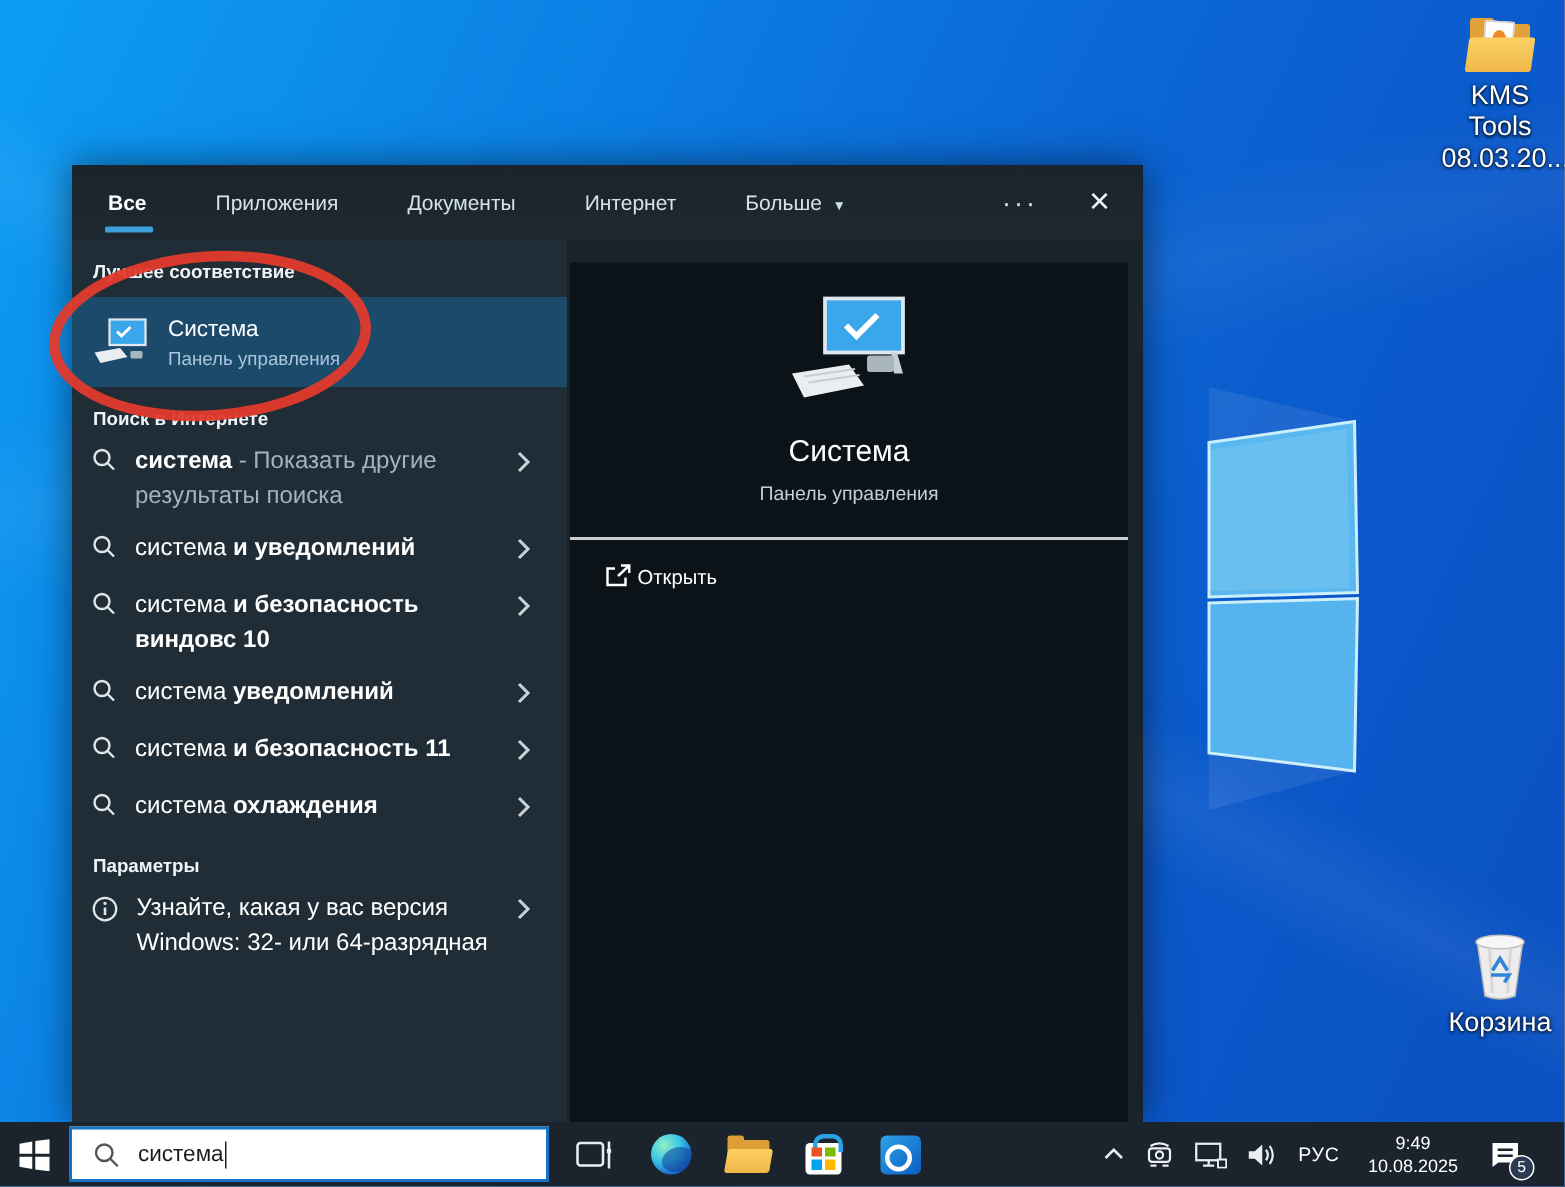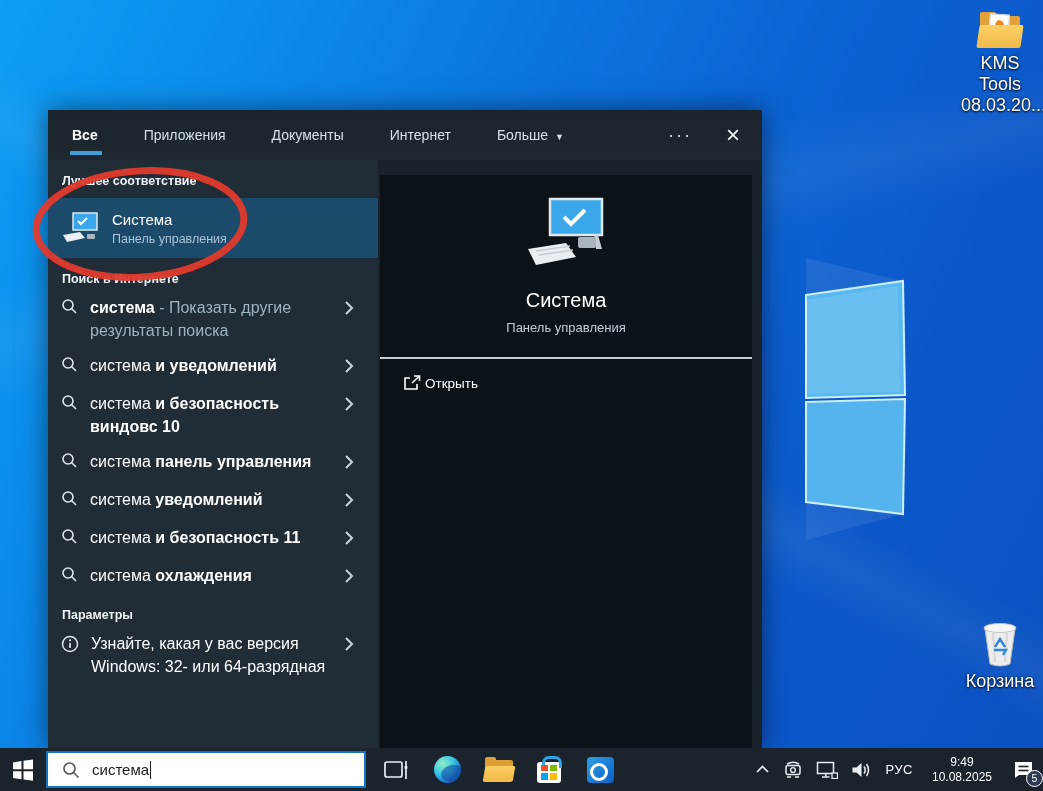--- a/index.html
+++ b/index.html
@@ -100,21 +100,21 @@
   .store-ic::before { content:""; position:absolute; left:5px; top:-6px; width:14px; height:9px;
     border:3px solid #2aa3e8; border-bottom:none; border-radius:7px 7px 0 0; }
   .store-grid { position:absolute; left:4px; top:3px; width:16px; height:15px; display:grid;
     grid-template-columns:7px 7px; grid-template-rows:6.5px 6.5px; gap:2px; }
   .sq1{background:#f25022;} .sq2{background:#7fba00;} .sq3{background:#00a4ef;} .sq4{background:#ffb900;}
 
   .outlook-ic { width:27px; height:26px; border-radius:4px; background:linear-gradient(135deg,#2ea1e8,#0b5ec2); position:relative; }
   .outlook-ic::after { content:""; position:absolute; left:3px; top:6px; width:12px; height:12px;
     border:3.5px solid #fff; border-radius:50%; }
 
-  .tray { margin-left:auto; display:flex; align-items:center; gap:13px; padding-right:6px; }
+  .tray { margin-left:auto; display:flex; align-items:center; gap:13px; padding-right:26px; }
   .tray-item { display:flex; align-items:center; justify-content:center; cursor:pointer; }
   .lang { color:#fff; font-size:13px; letter-spacing:.5px; }
   .clock { color:#fff; font-size:12px; text-align:center; line-height:15px; min-width:72px; cursor:pointer; }
   .notif { position:relative; width:26px; height:26px; }
   .badge { position:absolute; right:-6px; bottom:-4px; width:17px; height:17px; border-radius:50%;
     background:#2b3a52; border:1.5px solid #fff; color:#fff; font-size:10.5px; display:flex; align-items:center; justify-content:center; }
 </style>
 </head>
 <body>
 
@@ -217,30 +217,20 @@
         <div class="txt"><span class="n">система </span><span class="b">и безопасность виндовс 10</span></div>
         <svg class="chev" width="10" height="16">
             <polyline points="2,2 8,8 2,14" fill="none" stroke="#c9d3d9" stroke-width="2"></polyline>
           </svg>
       </div>
       <div class="row">
         <svg class="mag" width="17" height="17">
             <circle cx="7" cy="7" r="5" fill="none" stroke="#dde6ea" stroke-width="1.6"></circle>
             <line x1="10.5" y1="10.5" x2="15" y2="15" stroke="#dde6ea" stroke-width="1.6"></line>
           </svg>
-        <div class="txt"><span class="n">система </span><span class="b">панель управления</span></div>
-        <svg class="chev" width="10" height="16">
-            <polyline points="2,2 8,8 2,14" fill="none" stroke="#c9d3d9" stroke-width="2"></polyline>
-          </svg>
-      </div>
-      <div class="row">
-        <svg class="mag" width="17" height="17">
-            <circle cx="7" cy="7" r="5" fill="none" stroke="#dde6ea" stroke-width="1.6"></circle>
-            <line x1="10.5" y1="10.5" x2="15" y2="15" stroke="#dde6ea" stroke-width="1.6"></line>
-          </svg>
         <div class="txt"><span class="n">система </span><span class="b">уведомлений</span></div>
         <svg class="chev" width="10" height="16">
             <polyline points="2,2 8,8 2,14" fill="none" stroke="#c9d3d9" stroke-width="2"></polyline>
           </svg>
       </div>
       <div class="row">
         <svg class="mag" width="17" height="17">
             <circle cx="7" cy="7" r="5" fill="none" stroke="#dde6ea" stroke-width="1.6"></circle>
             <line x1="10.5" y1="10.5" x2="15" y2="15" stroke="#dde6ea" stroke-width="1.6"></line>
           </svg>

